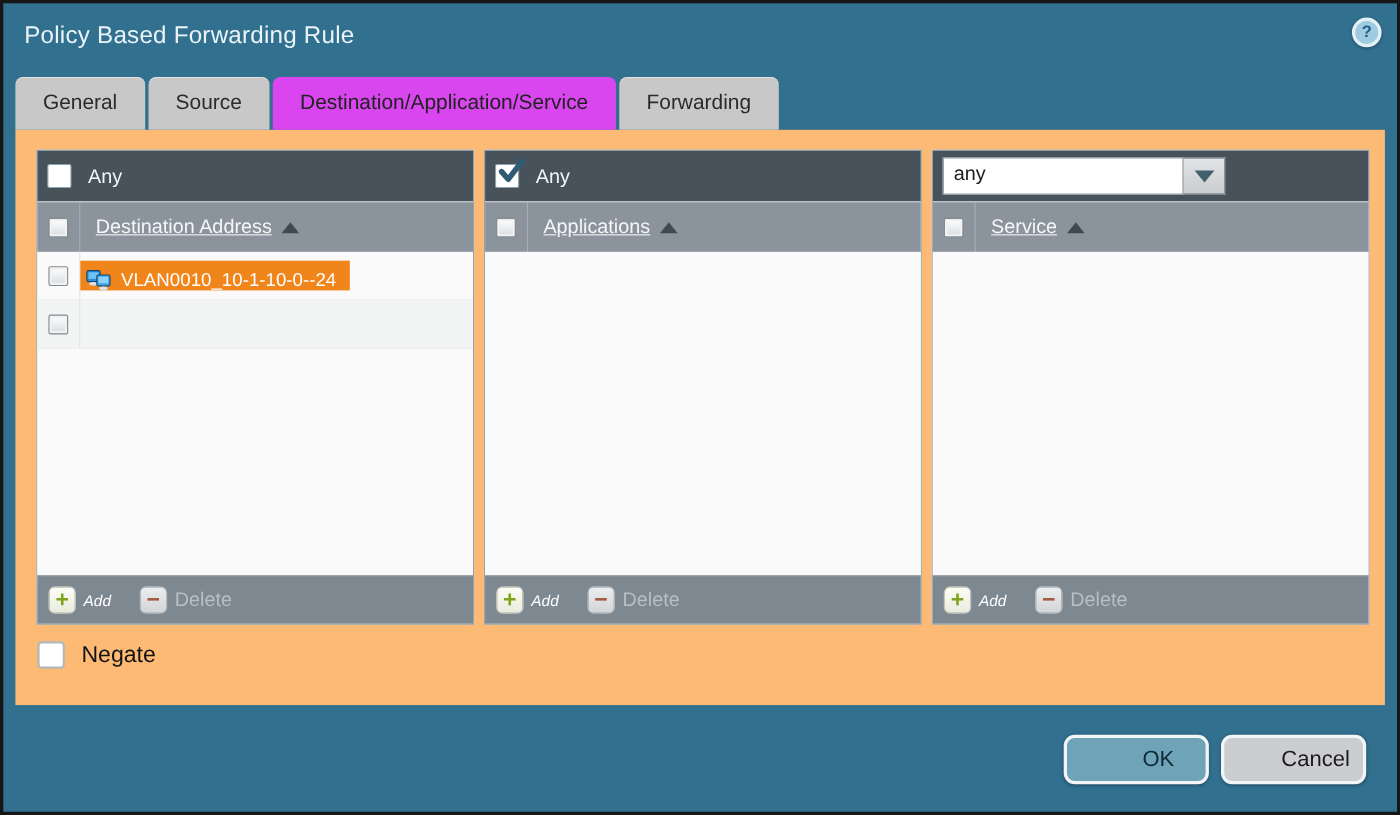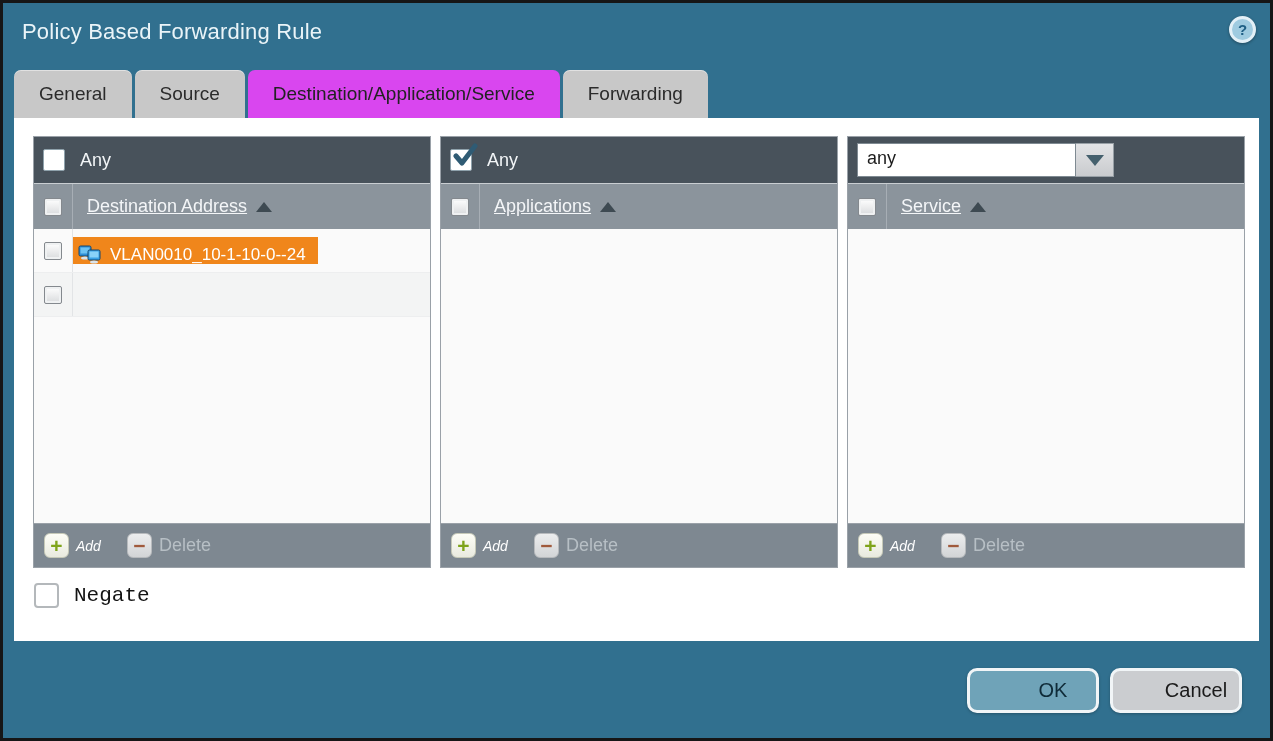--- a/index.html
+++ b/index.html
@@ -35,21 +35,21 @@
     border-radius:7px 7px 0 0; cursor:pointer;
     box-shadow:inset 0 1px 0 rgba(255,255,255,.45);
   }
   .tab.active{
     background:#d946ef; color:#222; box-shadow:none;
   }
 
   
   .content{
     position:absolute; left:14px; top:118px; width:1245px; height:523px;
-    background:#ffffff; z-index:4;
+    background:#fdba74; z-index:4;
   }
 
   
   .panel{
     position:absolute; top:18px; width:398px; height:432px;
     border:1px solid #9AA1A8; display:flex; flex-direction:column;
     background:#FAFAFA;
   }
   .panel.p1{ left:19px; } .panel.p2{ left:426px; } .panel.p3{ left:833px; }
 
@@ -140,21 +140,21 @@
   }
 
   
   .negate-row{
     position:absolute; left:20px; top:465px; display:flex; align-items:center;
   }
   .cb-negate{
     width:25px; height:25px; background:#FFFFFF; border:2px solid #B4B8BB;
     border-radius:4px; cursor:pointer;
   }
-  .negate-label{ margin-left:15px; font-size:21px; color:#141414;font-family:Liberation Mono, monospace; }
+  .negate-label{ margin-left:15px; font-size:21px; color:#141414; }
 
   
   .btn{
     position:absolute; width:132px; height:45px; border-radius:10px;
     border:3px solid #F1F5F7; font-size:20px; text-align:center; line-height:39px;
     cursor:pointer; box-shadow:0 1px 3px rgba(0,0,0,.25);padding-left:40px;
   }
   .btn-ok{ left:967px; top:668px; background:#6FA3B8; color:#0F2B38; }
   .btn-cancel{ left:1110px; top:668px; background:#CBCDD0; color:#1A1A1A; }
 </style>

